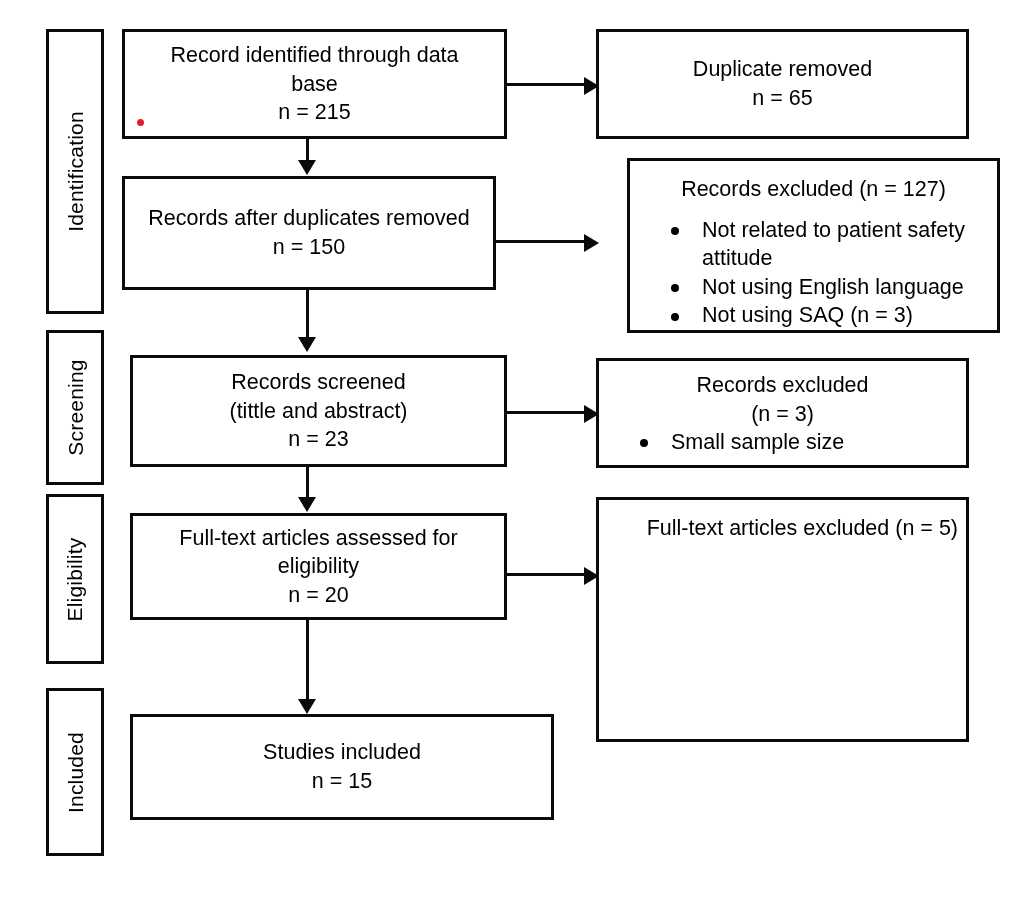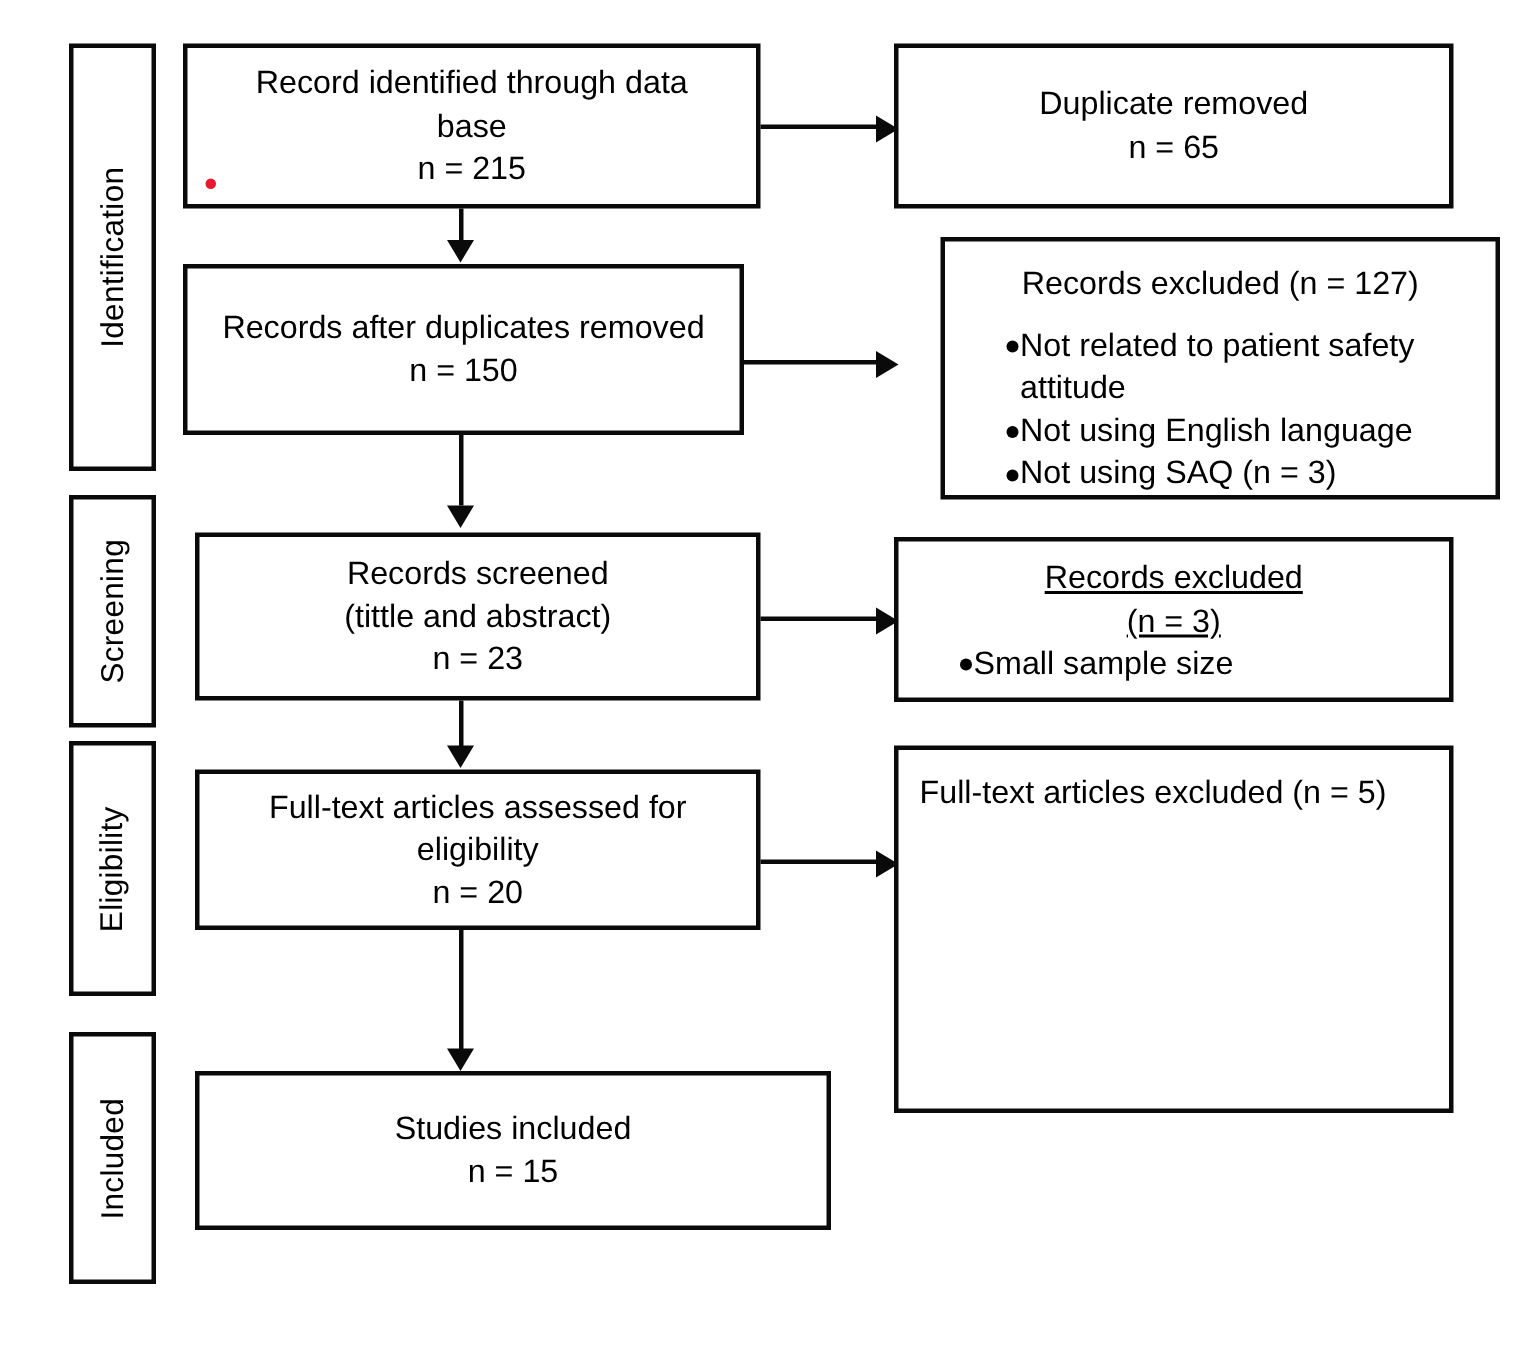--- a/index.html
+++ b/index.html
@@ -55,34 +55,34 @@
     line-height: 1.33;
     padding: 0 10px;
   }
   .head-text {
     text-align: center;
     font-size: 21.5px;
     line-height: 1.33;
     padding: 0 8px;
   }
   .head-text.left {
-    text-align: left;
+    text-align: right;
     padding-left: 14px;
   }
 
   ul.bullets {
     margin: 0;
     padding: 0;
     list-style: none;
     font-size: 21.5px;
     line-height: 1.33;
   }
   ul.bullets li {
     position: relative;
-    padding-left: 50px;
+    padding-left: 72px;
     margin: 0;
     text-indent: 0;
   }
   ul.bullets li::before {
     content: "";
     position: absolute;
     left: 41px;
     top: 0.52em;
     width: 8px;
     height: 8px;
@@ -198,21 +198,21 @@
       <div>Records excluded (n = 127)</div>
     </div>
     <ul class="bullets">
       <li>Not related to patient safety attitude</li>
       <li>Not using English language</li>
       <li>Not using SAQ (n = 3)</li>
     </ul>
   </div>
 
   <div class="box" style="left:596px; top:358px; width:373px; height:110px; justify-content:flex-start;">
-    <div class="head-text" style="margin-top:10px;text-decoration:underline;">
+    <div class="head-text" style="margin-top:10px;">
       <div>Records excluded</div>
       <div>(n = 3)</div>
     </div>
     <ul class="bullets">
       <li>Small sample size</li>
     </ul>
   </div>
 
   <div class="box" style="left:596px; top:497px; width:373px; height:245px; justify-content:flex-start;">
     <div class="head-text left" style="margin-top:14px;">

